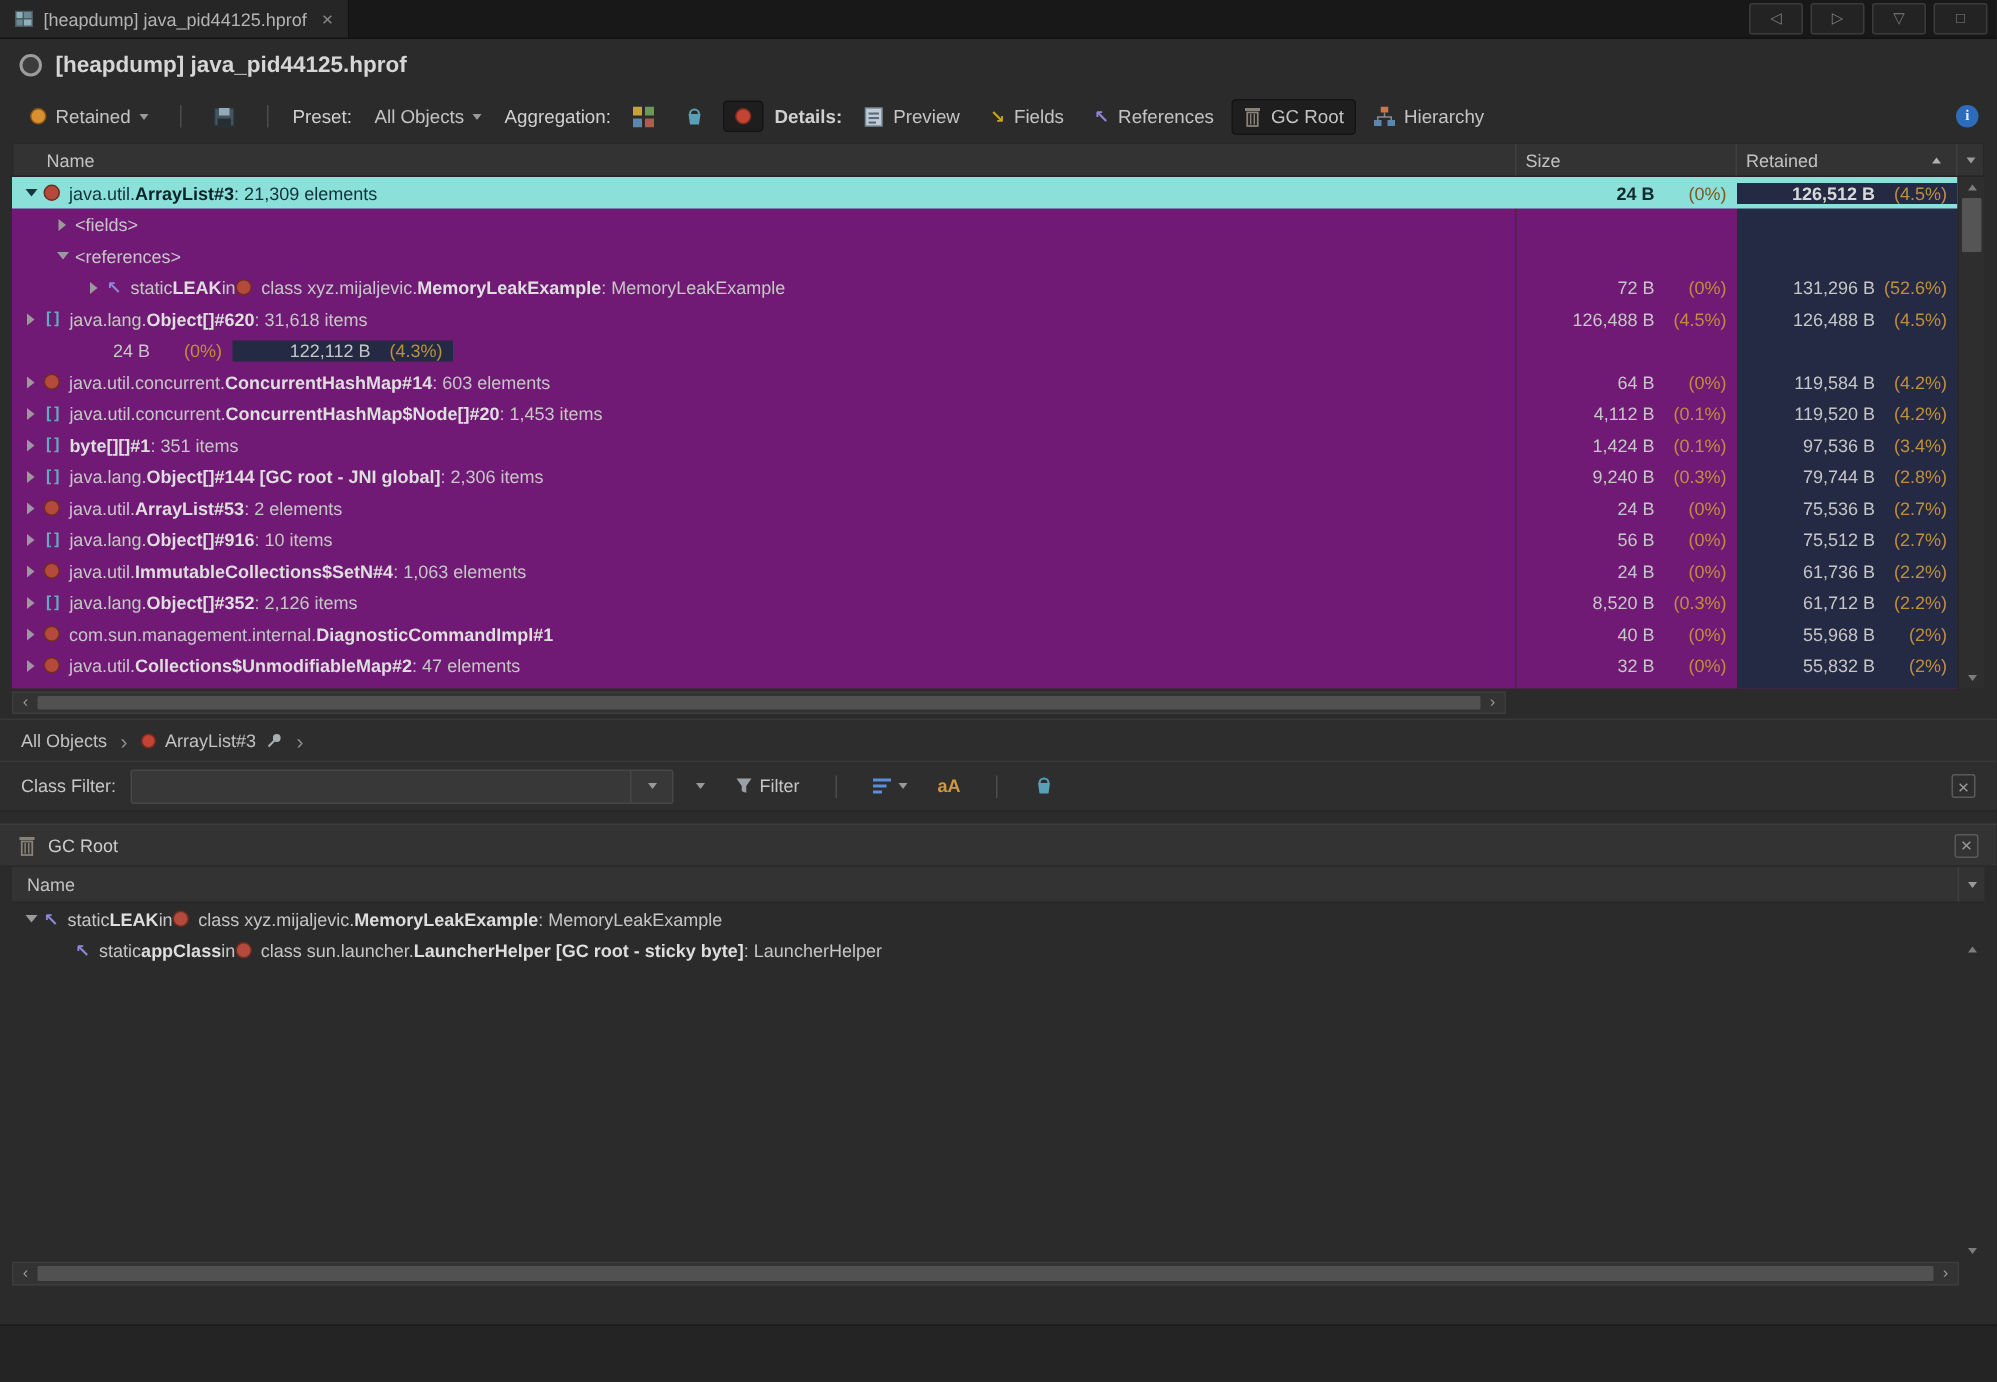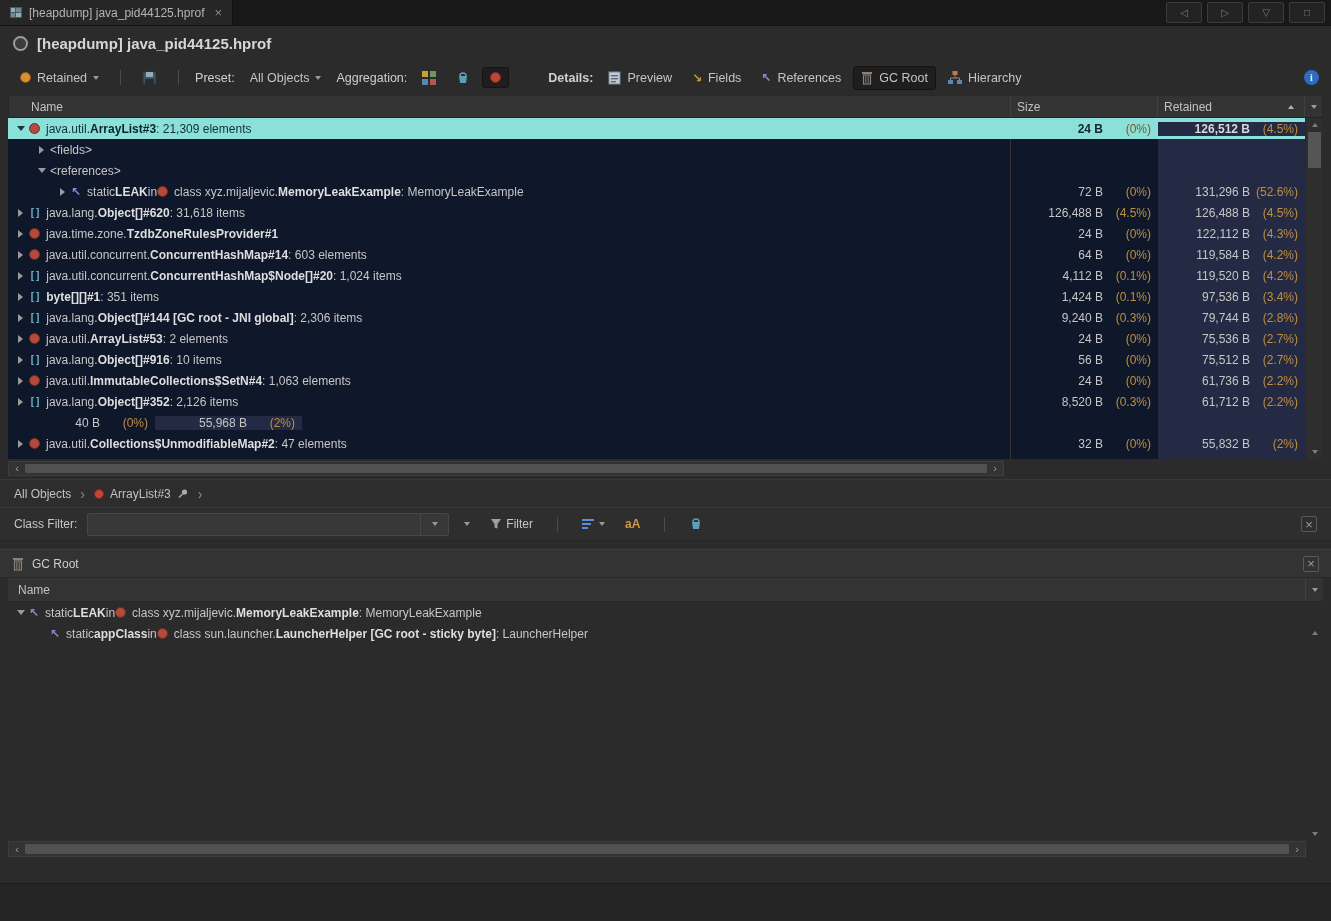--- a/index.html
+++ b/index.html
@@ -43,21 +43,21 @@
   .panel{margin:0 8px;}
 
   
   .table-head{display:flex;height:23px;background:#333333;border:1px solid #282828;border-bottom:1px solid #232323;box-sizing:border-box;color:#c2c2c2;}
   .th{display:flex;align-items:center;padding:0 6px;box-sizing:border-box;}
   .th-name{flex:1;padding-left:22px;}
   .th-size{width:147px;border-left:1px solid #404040;}
   .th-retained{width:147px;border-left:1px solid #404040;justify-content:space-between;padding-right:10px;}
   .th-corner{width:17px;border-left:1px solid #404040;display:flex;align-items:center;justify-content:center;}
   .table-body{display:flex;}
-  .rows-viewport{flex:1;height:341px;overflow:hidden;position:relative;background:#0f172a;}
+  .rows-viewport{flex:1;height:341px;overflow:hidden;position:relative;background:#701a75;}
   .rows-viewport::after{content:"";position:absolute;top:0;right:0;width:147px;height:100%;background:var(--retained-bg);z-index:0;}
   .rows-viewport::before{content:"";position:absolute;top:0;right:294px;width:1px;height:100%;background:#343434;z-index:0;}
 
   .tree-row{position:relative;z-index:1;display:flex;height:21px;align-items:center;cursor:default;}
   .tree-row.selected{background:var(--sel);}
   .cell-name{flex:1;display:flex;align-items:center;white-space:nowrap;overflow:hidden;min-width:0;}
   .expander{width:17px;flex:none;display:flex;align-items:center;justify-content:center;}
   .exp-down{width:0;height:0;border-left:4px solid transparent;border-right:4px solid transparent;border-top:5px solid #9a9a9a;}
   .exp-right{width:0;height:0;border-top:4px solid transparent;border-bottom:4px solid transparent;border-left:5px solid #9a9a9a;}
   .selected .exp-down{border-top-color:#17363c;}
@@ -179,21 +179,21 @@
     </div>
     <div class="tb-item">
       <svg width="14" height="14">
           <path d="M4 5 A3 3 0 0 1 10 5" fill="none" stroke="#58a0b8" stroke-width="1.4"></path>
           <path d="M3 5 L11 5 L10 12 L4 12 Z" fill="#58a0b8"></path>
         </svg>
     </div>
     <div class="tb-item active">
       <span class="dot dot-red"></span>
     </div>
-    <span class="tb-label" style="font-weight:bold;margin-left:32px;">Details:</span>
+    <span class="tb-label" style="font-weight:bold;">Details:</span>
     <div class="tb-item">
       <svg width="13" height="14">
           <rect x="1" y="1" width="11" height="12" fill="#c2ccd6" stroke="#7a8a96"></rect>
           <rect x="3" y="4" width="7" height="1.4" fill="#5a6a7a"></rect>
           <rect x="3" y="7" width="7" height="1.4" fill="#5a6a7a"></rect>
           <rect x="3" y="10" width="5" height="1.4" fill="#5a6a7a"></rect>
         </svg>
       <span>Preview</span>
     </div>
     <div class="tb-item">
@@ -330,28 +330,20 @@
             <div class="cell-size">
               <span class="val">126,488 B</span>
               <span class="pct">(4.5%)</span>
             </div>
             <div class="cell-retained">
               <span class="val">126,488 B</span>
               <span class="pct">(4.5%)</span>
             </div>
           </div>
           <div class="tree-row">
-            <div class="cell-name" style="padding-left: 4px;">
-              <span class="expander">
-                <span class="exp-right"></span>
-              </span>
-              <span class="icon-instance"></span>
-              <span class="t">java.time.zone.</span>
-              <span class="b">TzdbZoneRulesProvider#1</span>
-            </div>
             <div class="cell-size">
               <span class="val">24 B</span>
               <span class="pct">(0%)</span>
             </div>
             <div class="cell-retained">
               <span class="val">122,112 B</span>
               <span class="pct">(4.3%)</span>
             </div>
           </div>
           <div class="tree-row">
@@ -374,21 +366,21 @@
             </div>
           </div>
           <div class="tree-row">
             <div class="cell-name" style="padding-left: 4px;">
               <span class="expander">
                 <span class="exp-right"></span>
               </span>
               <span class="icon-array">[]</span>
               <span class="t">java.util.concurrent.</span>
               <span class="b">ConcurrentHashMap$Node[]#20</span>
-              <span class="t"> : 1,024 items</span>
+              <span class="t"> : 1,453 items</span>
             </div>
             <div class="cell-size">
               <span class="val">4,112 B</span>
               <span class="pct">(0.1%)</span>
             </div>
             <div class="cell-retained">
               <span class="val">119,520 B</span>
               <span class="pct">(4.2%)</span>
             </div>
           </div>
@@ -499,20 +491,28 @@
             <div class="cell-size">
               <span class="val">8,520 B</span>
               <span class="pct">(0.3%)</span>
             </div>
             <div class="cell-retained">
               <span class="val">61,712 B</span>
               <span class="pct">(2.2%)</span>
             </div>
           </div>
           <div class="tree-row">
+            <div class="cell-name" style="padding-left: 4px;">
+              <span class="expander">
+                <span class="exp-right"></span>
+              </span>
+              <span class="icon-instance"></span>
+              <span class="t">com.sun.management.internal.</span>
+              <span class="b">DiagnosticCommandImpl#1</span>
+            </div>
             <div class="cell-size">
               <span class="val">40 B</span>
               <span class="pct">(0%)</span>
             </div>
             <div class="cell-retained">
               <span class="val">55,968 B</span>
               <span class="pct">(2%)</span>
             </div>
           </div>
           <div class="tree-row">

